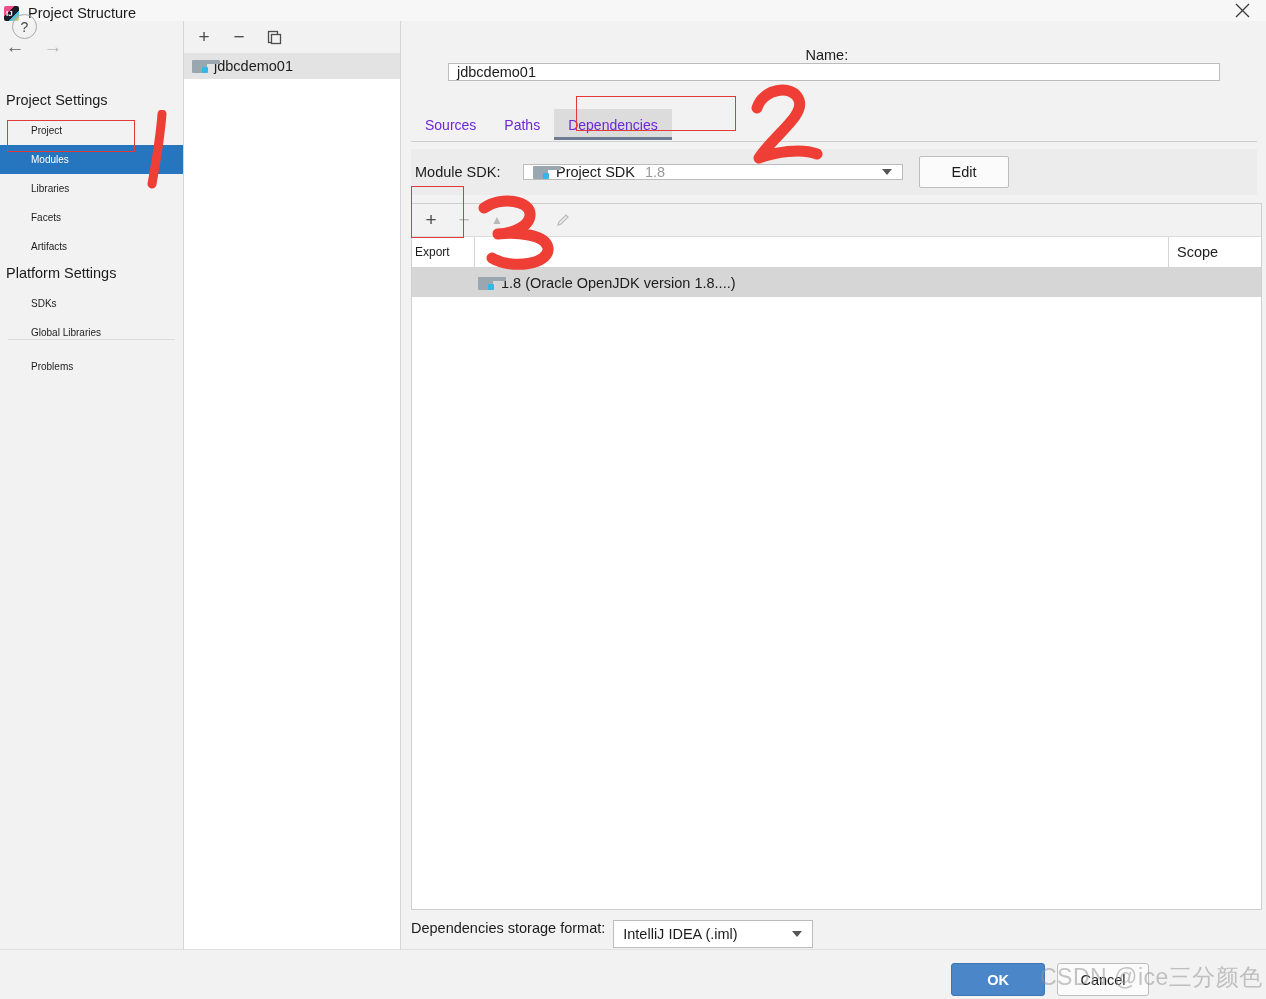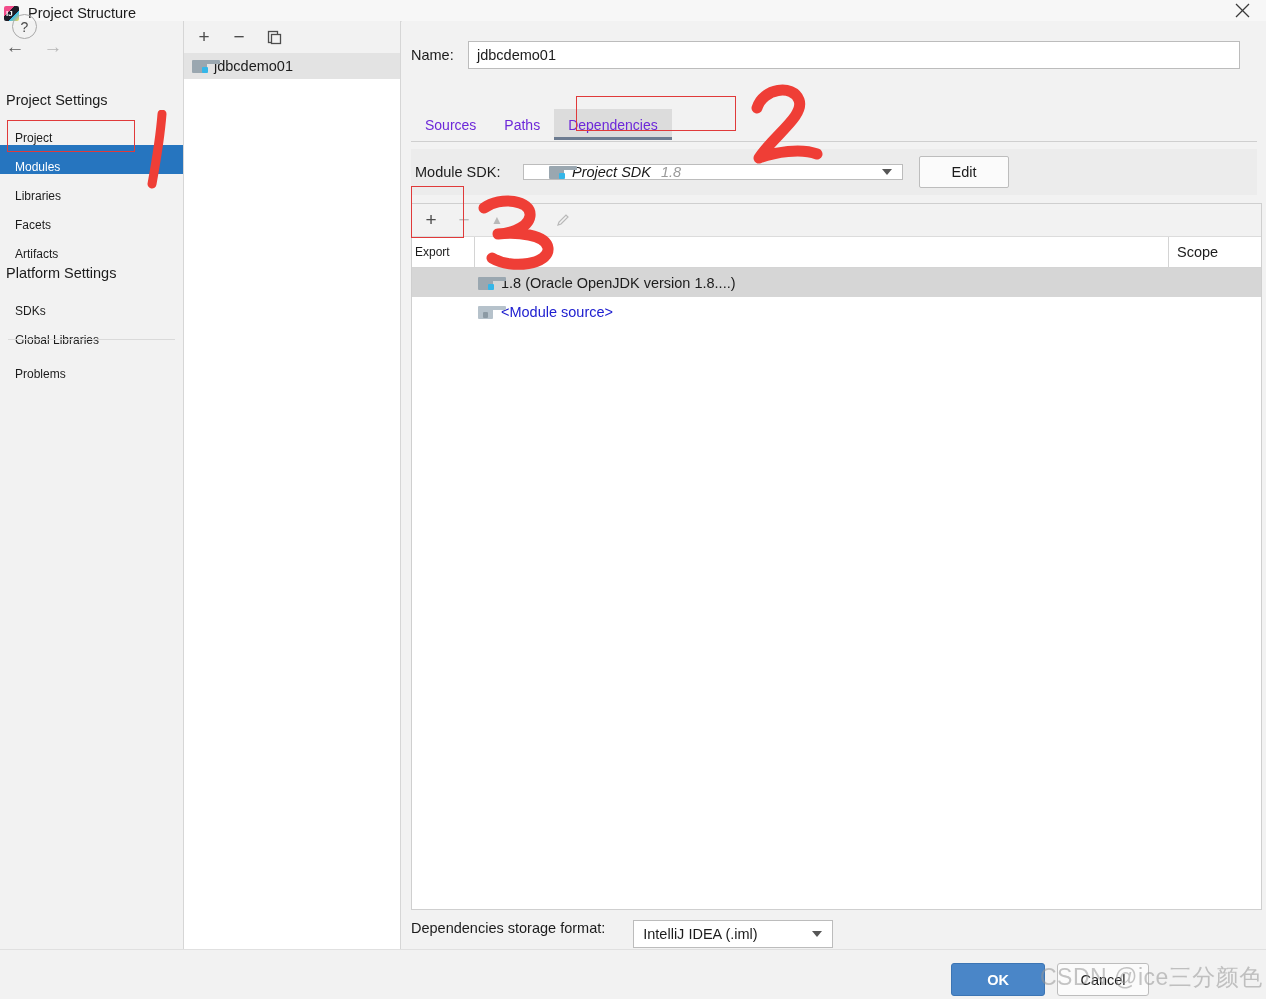--- a/index.html
+++ b/index.html
@@ -100,24 +100,24 @@
     font-size: 14.5px;
     color: #1c1c1c;
     white-space: nowrap;
   }
   .nav-item {
     position: absolute;
     left: 0;
     width: 183px;
     height: 29px;
     display: flex;
-    align-items: flex-end;
-    box-sizing: border-box;
-    padding-left: 15px;
-    font-size: 12px;
+    align-items: center;
+    box-sizing: border-box;
+    padding-left: 31px;
+    font-size: 10px;
     color: #1c1c1c;
     white-space: nowrap;
   }
   .nav-item.selected {
     background: #2675bf;
     color: #ffffff;
   }
   .sidebar-sep {
     position: absolute;
     left: 8px;
@@ -198,24 +198,25 @@
 
   
   .content {
     position: absolute;
     left: 402px; top: 21px;
     width: 864px; height: 928px;
     background: #f2f2f2;
   }
   .name-row {
     position: absolute;
-    left: 9px; top: 19px;
+    left: 9px; top: 26px;
     width: 846px; height: 30px;
     display: flex;
     align-items: center;
+    flex-direction: column;
   }
   .name-label {
     width: 57px;
     font-size: 14.5px;
     color: #1c1c1c;
   }
   .name-input {
     width: 772px; height: 28px;
     background: #ffffff;
     border: 1px solid #bcbcbc;
@@ -272,25 +273,24 @@
     font-size: 14.5px;
     color: #1c1c1c;
   }
   .sdk-combo {
     width: 380px; height: 16px;
     background: #ffffff;
     border: 1px solid #bcbcbc;
     box-sizing: border-box;
     display: flex;
     align-items: center;
-    padding-left: 25px;
+    padding-left: 9px;
     gap: 7px;
     position: relative;
     font-size: 14.5px;
-    font-style: italic;
   }
   .sdk-combo .sdk-ver { color: #9a9a9a; margin-left: 3px; }
   .caret {
     position: absolute;
     right: 10px; top: 50%;
     transform: translateY(-50%);
     width: 0; height: 0;
     border-left: 5px solid transparent;
     border-right: 5px solid transparent;
     border-top: 6px solid #565656;
@@ -401,21 +401,21 @@
   .storage-row {
     position: absolute;
     left: 9px; top: 899px;
     width: 846px; height: 32px;
     display: flex;
     align-items: flex-start;
     font-size: 14.5px;
     color: #1c1c1c;
   }
   .storage-combo {
-    margin-left: 28px;
+    margin-left: 8px;
     width: 200px; height: 28px;
     background: #ffffff;
     border: 1px solid #bcbcbc;
     box-sizing: border-box;
     display: flex;
     align-items: center;
     padding-left: 9px;
     position: relative;
     font-size: 14.5px;
   }
@@ -625,28 +625,20 @@
 
       <div class="dep-row sdk">
         <span class="folder-ic">
           <span class="tab"></span>
             <span class="body"></span>
             <span class="dot"></span>
         </span>
         <span>1.8 (Oracle OpenJDK version 1.8....)</span>
       </div>
 
-      <div class="dep-row modsrc">
-        <span class="mod-src-ic">
-          <span class="tab"></span>
-            <span class="body"></span>
-            <span class="dot"></span>
-        </span>
-        <span>&lt;Module source&gt;</span>
-      </div>
     </div>
 
     <div class="storage-row">
       <span>Dependencies storage format:</span>
       <div class="storage-combo">
         <span>IntelliJ IDEA (.iml)</span>
         <span class="caret"></span>
       </div>
     </div>
   </div>

